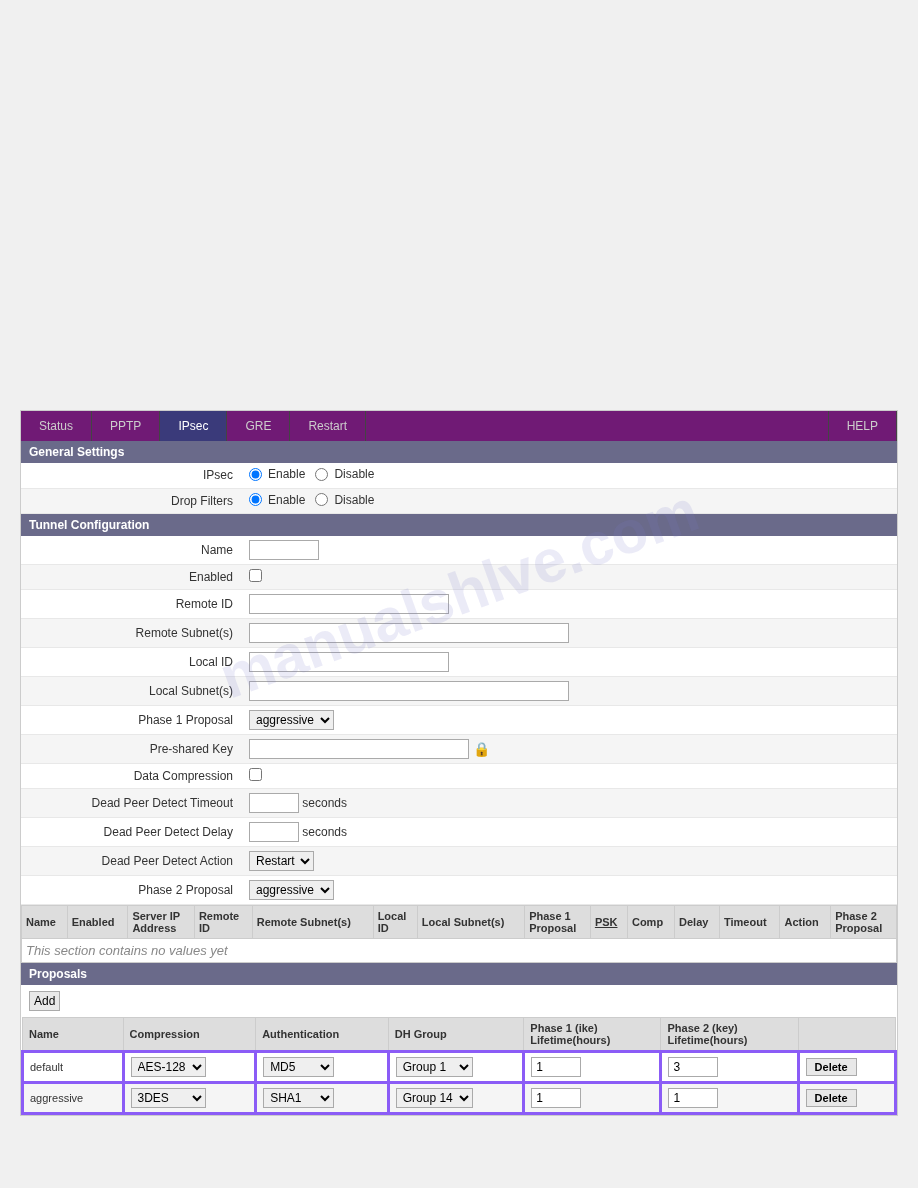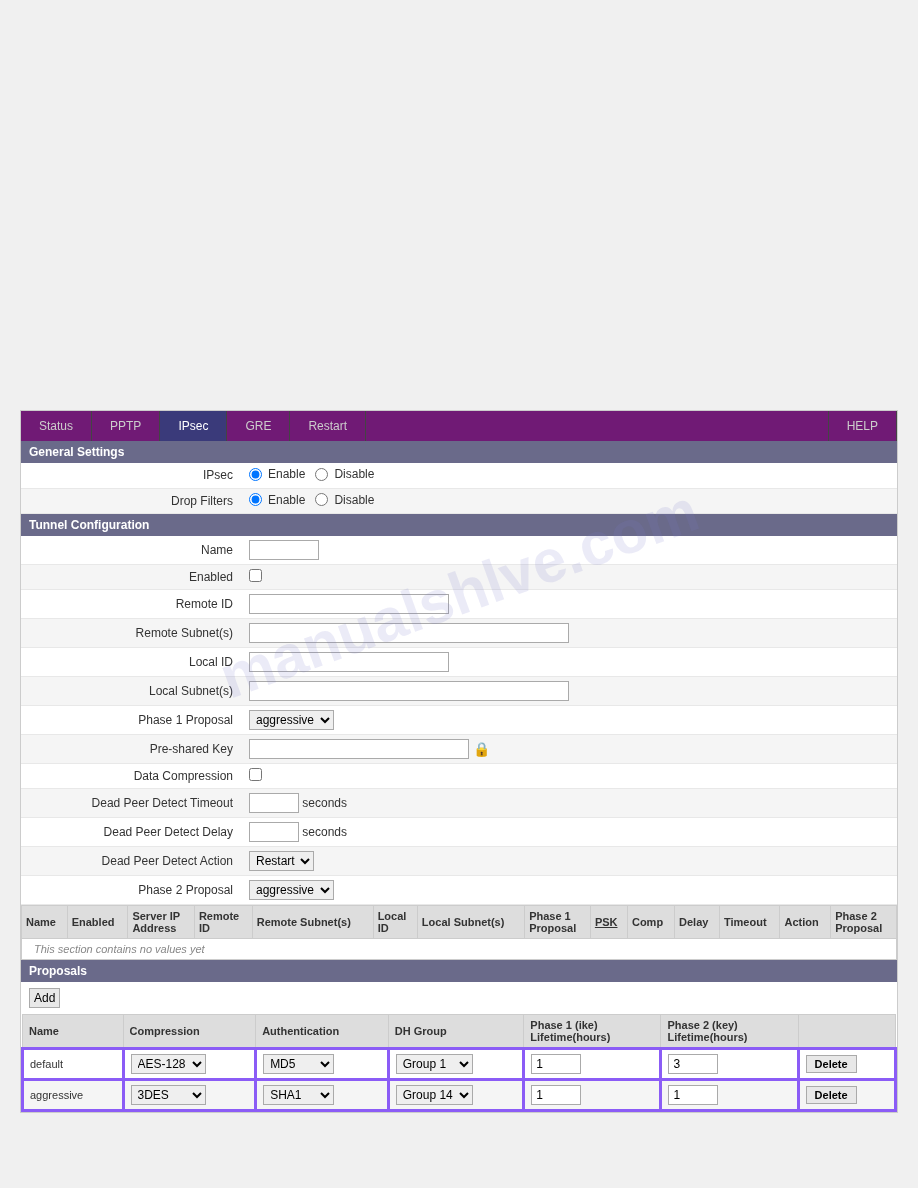--- a/index.html
+++ b/index.html
@@ -110,23 +110,23 @@
       font-size: 11px;
     }
     .config-table th {
       background: #ddd;
       padding: 4px 4px;
       text-align: left;
       border: 1px solid #ccc;
       font-size: 11px;
     }
     .config-table td {
-      padding: 4px 12px;
+      padding: 4px 4px;
       border: 1px solid #ccc;
-      font-size: 11px;
+      font-size: 13px;
     }
     .no-values-text {
       font-style: italic;
       color: #888;
       padding: 6px 8px;
       font-size: 11px;
     }
     
     .proposals-header {
       background: #6a6a8a;

